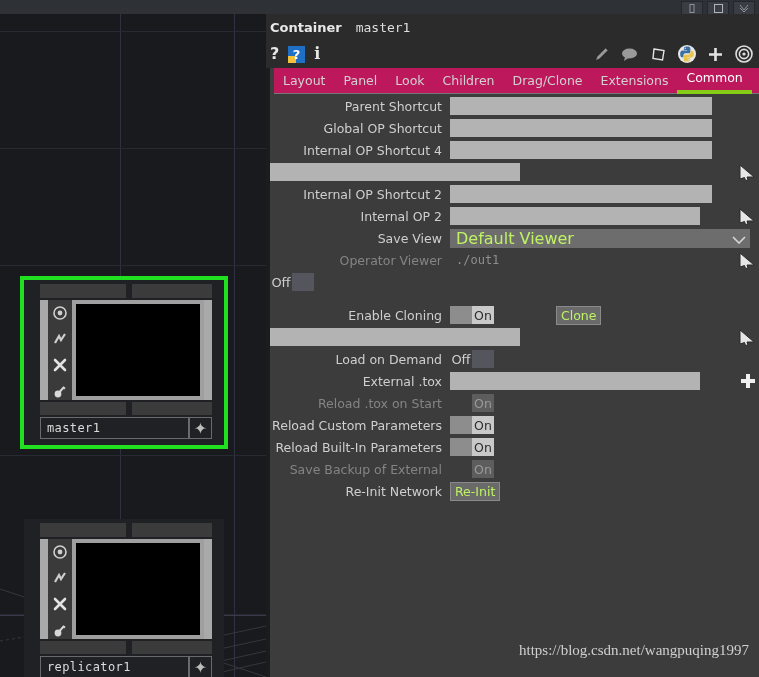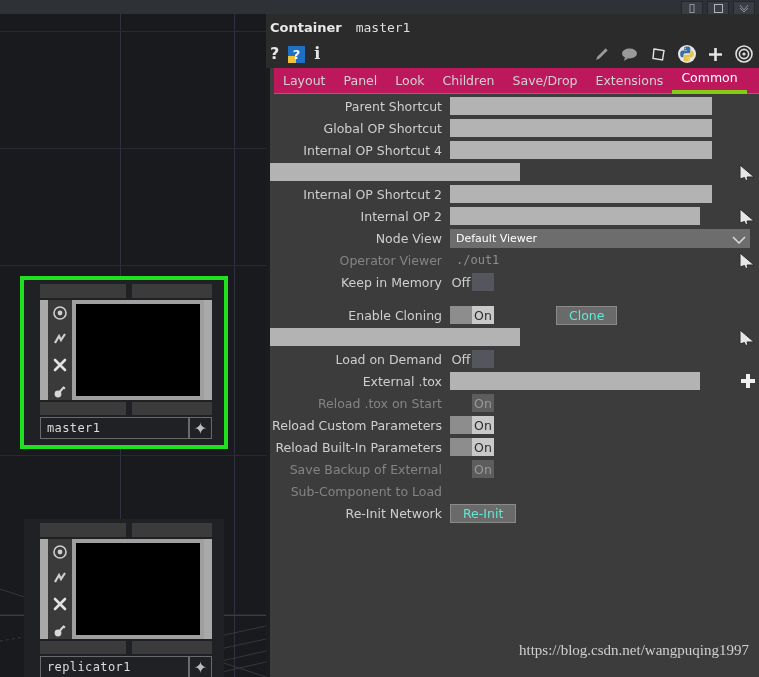--- a/index.html
+++ b/index.html
@@ -70,34 +70,34 @@
   .row{position:relative;height:22px;display:flex;align-items:center;}
   .row .lbl{width:180px;text-align:right;padding-right:8px;color:#cfcfcf;font-size:12.5px;box-sizing:border-box;}
   .row .lbl.dim{color:#848484;}
   .fld{height:18px;background:#b3b3b3;border:none;box-sizing:border-box;}
   .fld.w{width:262px;}
   .fld.narrow{width:250px;}
   .fld-txt{color:#2a2a2a;font-size:12px;padding-left:5px;line-height:18px;
            font-family:"DejaVu Sans Mono","Liberation Mono",monospace;}
   .menu{width:300px;height:19px;background:#6d6d6d;display:flex;align-items:center;
         justify-content:space-between;padding:0 4px 0 6px;box-sizing:border-box;}
-  .menu .mtxt{color:#ffffff;font-size:11px;}
+  .menu .mtxt{color:#bef264;font-size:16px;}
   .plain-val{color:#8e8e8e;font-size:12px;padding-left:6px;
              font-family:"DejaVu Sans Mono","Liberation Mono",monospace;}
   .toggle{display:flex;height:18px;width:44px;}
   .toggle .t-off{background:#3c3c3c;color:#cfcfcf;font-size:13px;width:22px;
                  display:flex;align-items:center;justify-content:center;}
   .toggle .t-pill-dark{background:#55555e;width:22px;}
   .toggle .t-left{background:#8d8d8d;width:22px;}
   .toggle .t-on{background:#c9c9c9;color:#2c2c2c;font-size:12.5px;width:22px;
                 display:flex;align-items:center;justify-content:center;}
   .toggle.disabled .t-on{background:#5d5d5d;color:#9a9a9a;}
   .toggle.disabled{width:22px;}
   .btn{height:19px;background:#6a6a6a;border:1px solid #8a8a8a;box-sizing:border-box;
-       color:#5eead4;font-size:12.5px;display:inline-flex;align-items:center;justify-content:center;padding:0 12px;}
+       color:#bef264;font-size:12.5px;display:inline-flex;align-items:center;justify-content:center;padding:0 4px;}
   .picker{position:absolute;right:0;top:1px;width:24px;height:20px;display:flex;align-items:center;justify-content:center;}
   .plusicon{position:absolute;right:1px;top:2px;width:20px;height:18px;display:flex;align-items:center;justify-content:center;}
   .gap{height:11px;}
   .watermark{position:absolute;right:10px;bottom:18px;color:#d0d0d0;font-size:15px;
              font-family:Liberation Serif, serif;}
 </style>
 </head>
 <body>
 
 <div class="app">
@@ -295,21 +295,21 @@
             </svg>
         </span>
       </div>
     </div>
 
     <div class="tabs">
       <div class="tab">Layout</div>
       <div class="tab">Panel</div>
       <div class="tab">Look</div>
       <div class="tab">Children</div>
-      <div class="tab">Save/Drop</div>
+      <div class="tab">Drag/Clone</div>
       <div class="tab">Extensions</div>
       <div class="tab active">Common</div>
     </div>
 
     <div class="par-body">
 
       <div class="row">
         <div class="lbl">Parent Shortcut</div>
         <div class="fld w">
             <div class="fld-txt"></div>
@@ -348,41 +348,40 @@
         <div class="fld narrow">
             <div class="fld-txt"></div>
           </div>
         <div class="picker">
           <svg width="20" height="18" viewBox="0 0 20 18">
               <path d="M3 2 L17 14 L10 14 L11 17 L8.5 17.5 L7.5 14.5 L3 16 Z" fill="#e6e6e6" stroke="#2a2a2a" stroke-width="1"></path>
             </svg>
         </div>
       </div>
       <div class="row">
-        <div class="lbl">Node View</div>
+        <div class="lbl">Save View</div>
         <div class="menu">
           <span class="mtxt">Default Viewer</span>
           <span>
             <svg width="14" height="9" viewBox="0 0 14 9">
                 <path d="M1 2 L7 8 L13 2" fill="none" stroke="#d6d6d6" stroke-width="1.6"></path>
               </svg>
           </span>
         </div>
       </div>
       <div class="row">
         <div class="lbl dim">Operator Viewer</div>
         <div class="plain-val">./out1</div>
         <div class="picker">
           <svg width="20" height="18" viewBox="0 0 20 18">
               <path d="M3 2 L17 14 L10 14 L11 17 L8.5 17.5 L7.5 14.5 L3 16 Z" fill="#e6e6e6" stroke="#2a2a2a" stroke-width="1"></path>
             </svg>
         </div>
       </div>
       <div class="row">
-        <div class="lbl">Keep in Memory</div>
         <div class="toggle">
           <span class="t-off">Off</span>
           <span class="t-pill-dark"></span>
         </div>
       </div>
 
       <div class="gap"></div>
 
       <div class="row">
         <div class="lbl">Enable Cloning</div>
@@ -440,23 +439,20 @@
           <span class="t-on">On</span>
         </div>
       </div>
       <div class="row">
         <div class="lbl dim">Save Backup of External</div>
         <div class="toggle disabled" style="margin-left:22px">
           <span class="t-on">On</span>
         </div>
       </div>
       <div class="row">
-        <div class="lbl dim">Sub-Component to Load</div>
-      </div>
-      <div class="row">
         <div class="lbl">Re-Init Network</div>
         <div class="btn">Re-Init</div>
       </div>
 
     </div>
 
     <div class="watermark">https://blog.csdn.net/wangpuqing1997</div>
   </div>
 
 </div>

